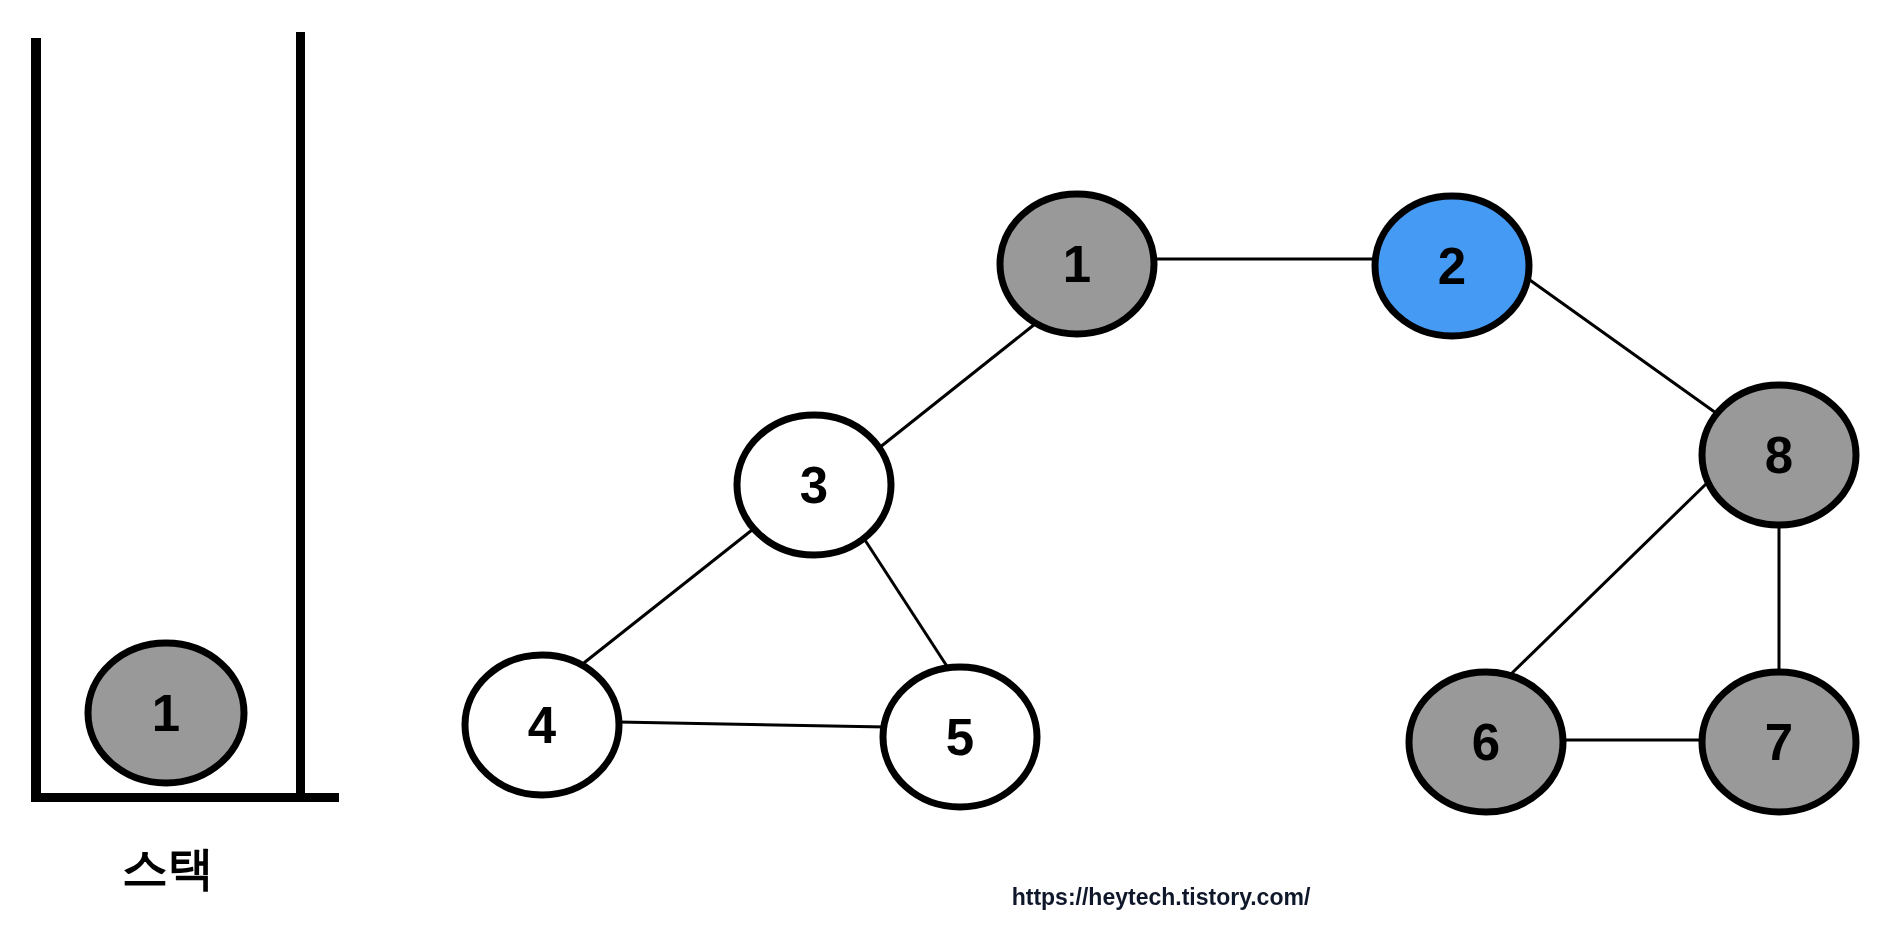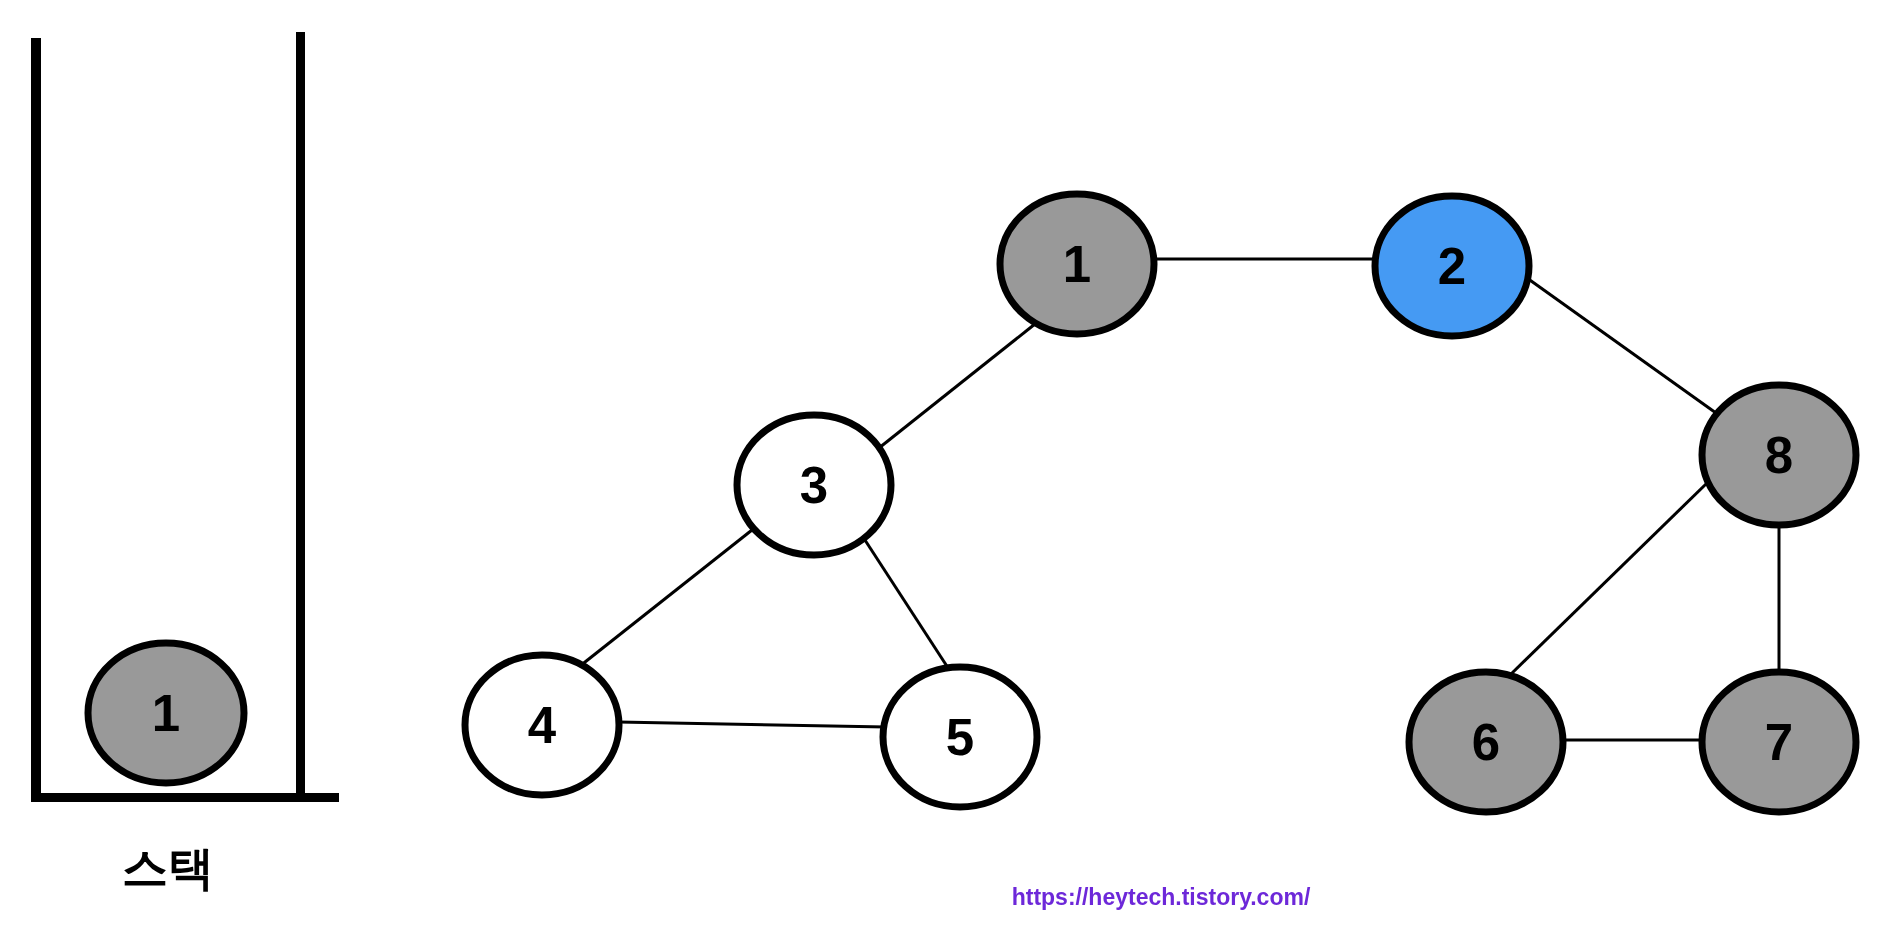--- a/index.html
+++ b/index.html
@@ -82,13 +82,13 @@
         <ellipse cx="1779" cy="742" rx="77" ry="70" fill="#999999" stroke="#000000" stroke-width="7"></ellipse>
         <text x="1779" y="742" dy="0.36em" text-anchor="middle" font-size="51">7</text>
       </g>
       <g>
         <ellipse cx="1779" cy="455" rx="77" ry="70" fill="#999999" stroke="#000000" stroke-width="7"></ellipse>
         <text x="1779" y="455" dy="0.36em" text-anchor="middle" font-size="51">8</text>
       </g>
     </svg>
 </div>
 
-<div class="footer-url" style="left: 1161px; color: #6d28d9;">https://heytech.tistory.com/</div>
+<div class="footer-url" style="left: 1161px; color: #0f172a;">https://heytech.tistory.com/</div>
 
 </body></html>

